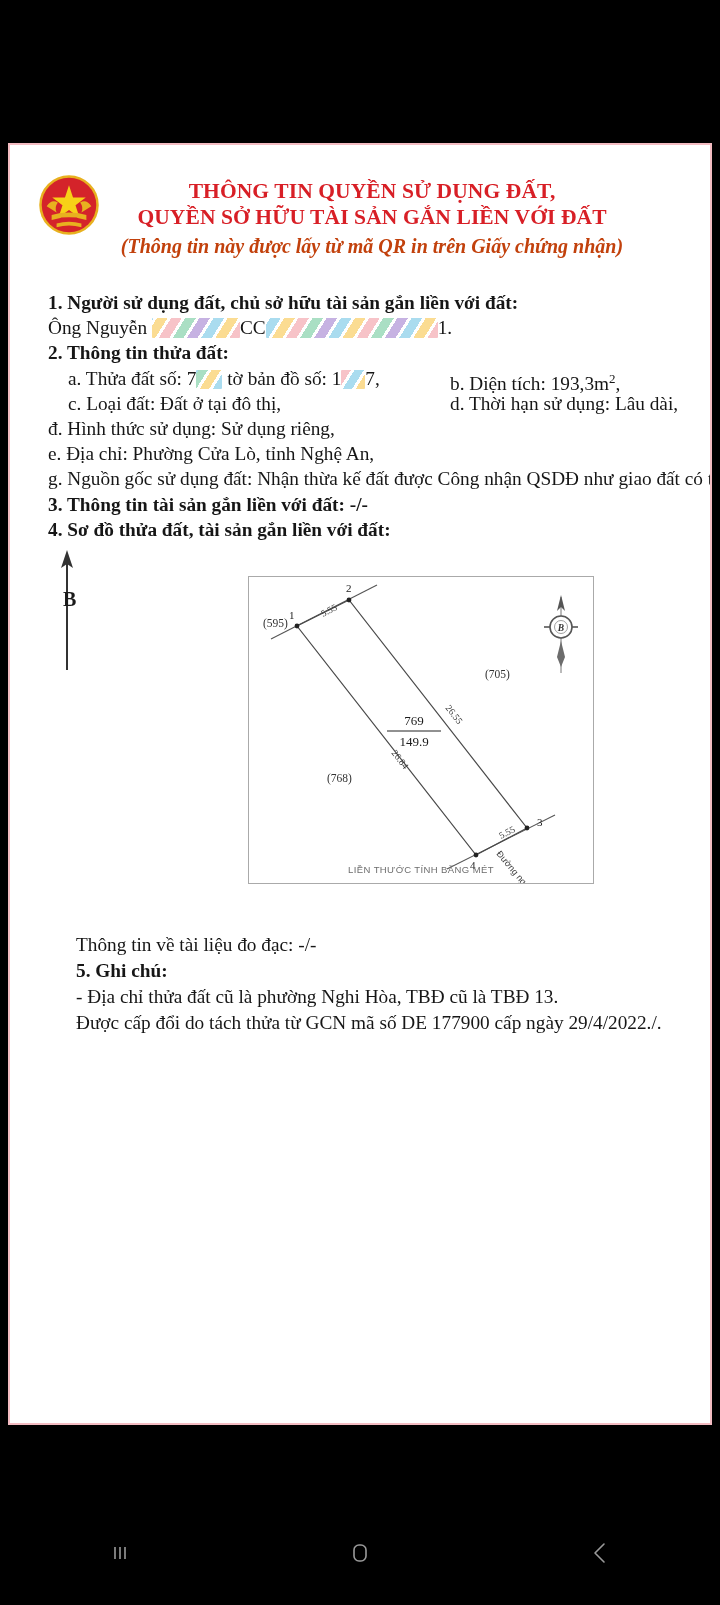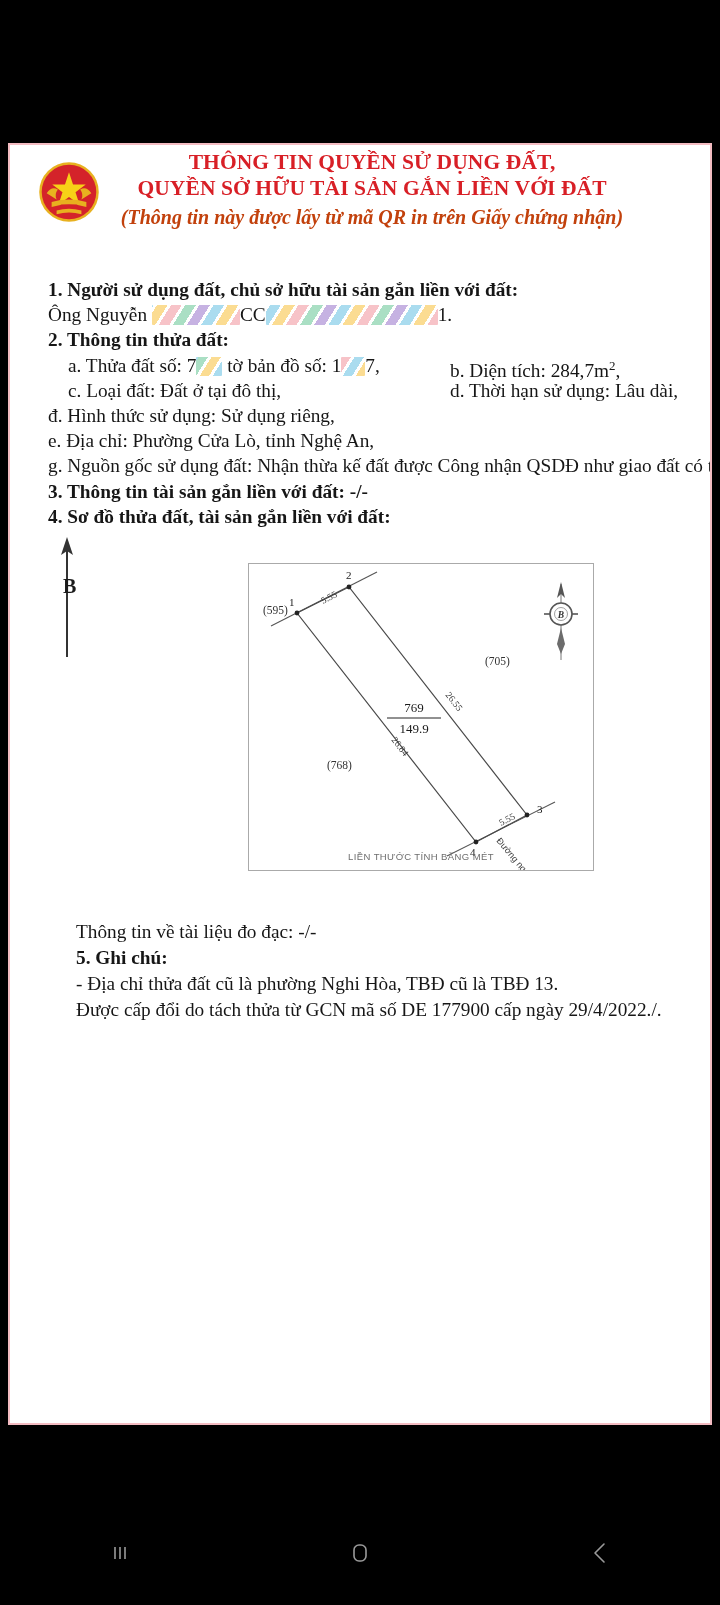--- a/index.html
+++ b/index.html
@@ -25,22 +25,23 @@
     width: 704px;
     height: 1282px;
     background: #ffffff;
     border: 2px solid #f4bcc2;
     overflow: hidden;
   }
 
   
   .header {
     position: relative;
-    padding-top: 4px;
+    padding-top: 20px;
     height: 118px;
+    margin-top: 13px;
   }
   .emblem {
     position: absolute;
     left: 28px;
     top: 16px;
     width: 62px;
     height: 62px;
   }
   .title-block {
     text-align: center;
@@ -204,21 +205,21 @@
     <div class="body-area">
 
       <div class="line b">1. Người sử dụng đất, chủ sở hữu tài sản gắn liền với đất:</div>
 
       <div class="line"><span>Ông Nguyễn </span><span class="redact r1"></span><span>CC</span><span class="redact r2"></span><span>1.</span></div>
 
       <div class="line b">2. Thông tin thửa đất:</div>
 
       <div class="two-col">
         <span>a. Thửa đất số: 7</span><span class="redact r3"></span><span> tờ bản đồ số: 1</span><span class="redact r4"></span><span>7,</span>
-        <span class="col-b"><span>b. Diện tích: 284,7m</span><span class="sup">2</span><span>,</span></span>
+        <span class="col-b"><span>b. Diện tích: 193,3m</span><span class="sup">2</span><span>,</span></span>
       </div>
 
       <div class="two-col">
         <span>c. Loại đất: Đất ở tại đô thị,</span>
         <span class="col-b">d. Thời hạn sử dụng: Lâu dài,</span>
       </div>
 
       <div class="line">đ. Hình thức sử dụng: Sử dụng riêng,</div>
       <div class="line">e. Địa chỉ: Phường Cửa Lò, tỉnh Nghệ An,</div>
       <div class="line">g. Nguồn gốc sử dụng đất: Nhận thừa kế đất được Công nhận QSDĐ như giao đất có thu t</div>

